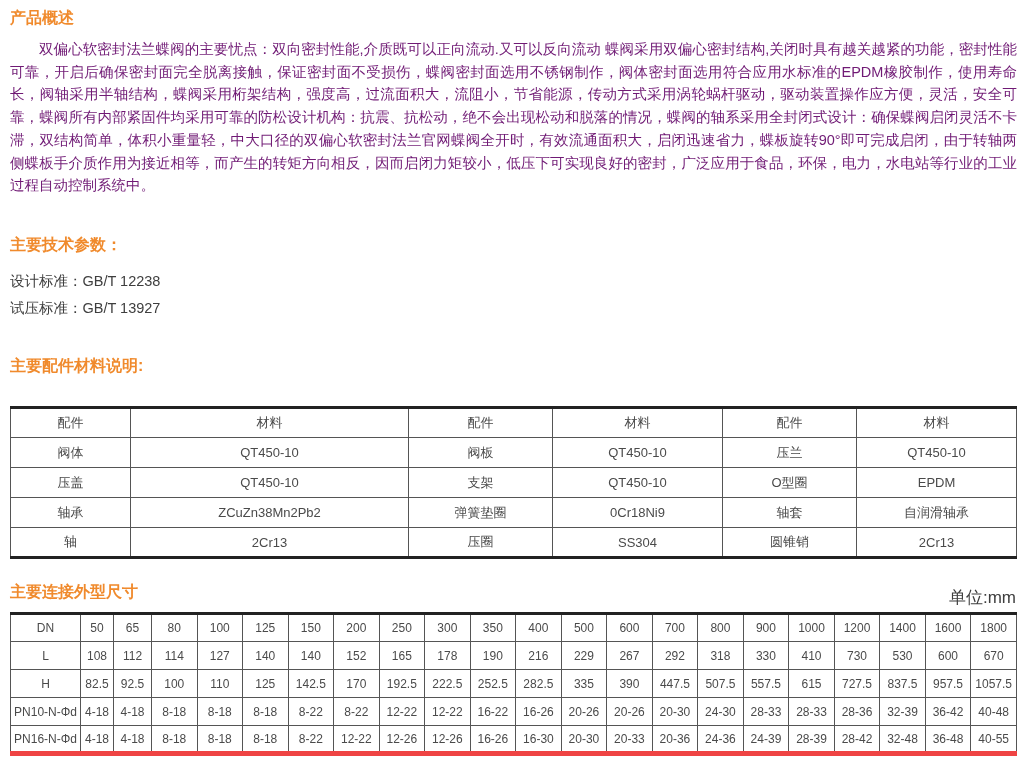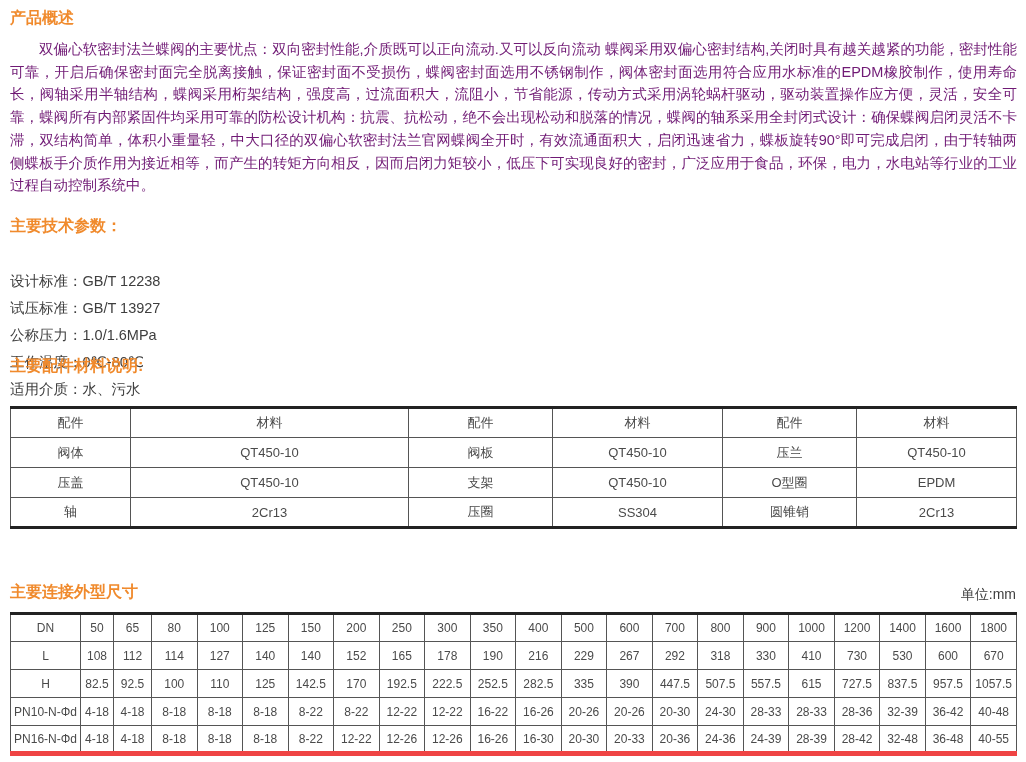--- a/index.html
+++ b/index.html
@@ -15,21 +15,21 @@
   .section-title {
     position: absolute;
     left: 10px;
     margin: 0;
     font-size: 16px;
     font-weight: bold;
     color: #f08a2c;
     white-space: nowrap;
   }
   #overview-title { top: 8px; }
-  #tech-title { top: 216px; }
+  #tech-title { top: 235px; }
   #materials-title { top: 356px; }
   #dims-title { top: 582px; }
   .overview-body {
     position: absolute;
     top: 38px;
     left: 10px;
     width: 1007px;
     margin: 0;
     font-size: 14.5px;
     line-height: 22.7px;
@@ -76,21 +76,21 @@
     vertical-align: middle;
     height: 30px;
     padding: 0 2px;
     overflow: hidden;
     white-space: nowrap;
   }
   .unit-note {
     position: absolute;
     top: 586px;
     right: 10px;
-    font-size: 14px;
+    font-size: 17px;
     color: #3e3e3e;
   }
   .dims-table {
     top: 612px;
     border-top: 3px solid #222222;
     border-bottom: 5px solid #ef4444;
   }
   .dims-table td {
     border: 1px solid #555555;
     font-size: 12px;
@@ -112,25 +112,20 @@
 
   <p class="overview-body">双偏心软密封法兰蝶阀的主要忧点：双向密封性能,介质既可以正向流动.又可以反向流动 蝶阀采用双偏心密封结构,关闭时具有越关越紧的功能，密封性能可靠，开启后确保密封面完全脱离接触，保证密封面不受损伤，蝶阀密封面选用不锈钢制作，阀体密封面选用符合应用水标准的EPDM橡胶制作，使用寿命长，阀轴采用半轴结构，蝶阀采用桁架结构，强度高，过流面积大，流阻小，节省能源，传动方式采用涡轮蜗杆驱动，驱动装置操作应方便，灵活，安全可靠，蝶阀所有内部紧固件均采用可靠的防松设计机构：抗震、抗松动，绝不会出现松动和脱落的情况，蝶阀的轴系采用全封闭式设计：确保蝶阀启闭灵活不卡滞，双结构简单，体积小重量轻，中大口径的双偏心软密封法兰官网蝶阀全开时，有效流通面积大，启闭迅速省力，蝶板旋转90°即可完成启闭，由于转轴两侧蝶板手介质作用为接近相等，而产生的转矩方向相反，因而启闭力矩较小，低压下可实现良好的密封，广泛应用于食品，环保，电力，水电站等行业的工业过程自动控制系统中。</p>
 
   <h2 class="section-title" id="tech-title">主要技术参数：</h2>
 
   <div class="params">
     <div class="params-col left">
       <div class="param-line">设计标准：GB/T 12238</div>
       <div class="param-line">试压标准：GB/T 13927</div>
     </div>
-    <div class="params-col right">
-      <div class="param-line">公称压力：1.0/1.6MPa</div>
-      <div class="param-line">工作温度：0℃-80℃</div>
-      <div class="param-line">适用介质：水、污水</div>
-    </div>
   </div>
 
   <h2 class="section-title" id="materials-title">主要配件材料说明:</h2>
 
   <table class="materials-table">
     <colgroup>
       <col style="width:120px">
       <col style="width:278px">
       <col style="width:144px">
       <col style="width:170px">
@@ -156,20 +151,28 @@
           <td>压兰</td>
           <td>QT450-10</td>
         </tr>
         <tr>
           <td>压盖</td>
           <td>QT450-10</td>
           <td>支架</td>
           <td>QT450-10</td>
           <td>O型圈</td>
           <td>EPDM</td>
+        </tr>
+        <tr>
+          <td>轴承</td>
+          <td>ZCuZn38Mn2Pb2</td>
+          <td>弹簧垫圈</td>
+          <td>0Cr18Ni9</td>
+          <td>轴套</td>
+          <td>自润滑轴承</td>
         </tr>
         <tr>
           <td>轴</td>
           <td>2Cr13</td>
           <td>压圈</td>
           <td>SS304</td>
           <td>圆锥销</td>
           <td>2Cr13</td>
         </tr>
       </tbody>

